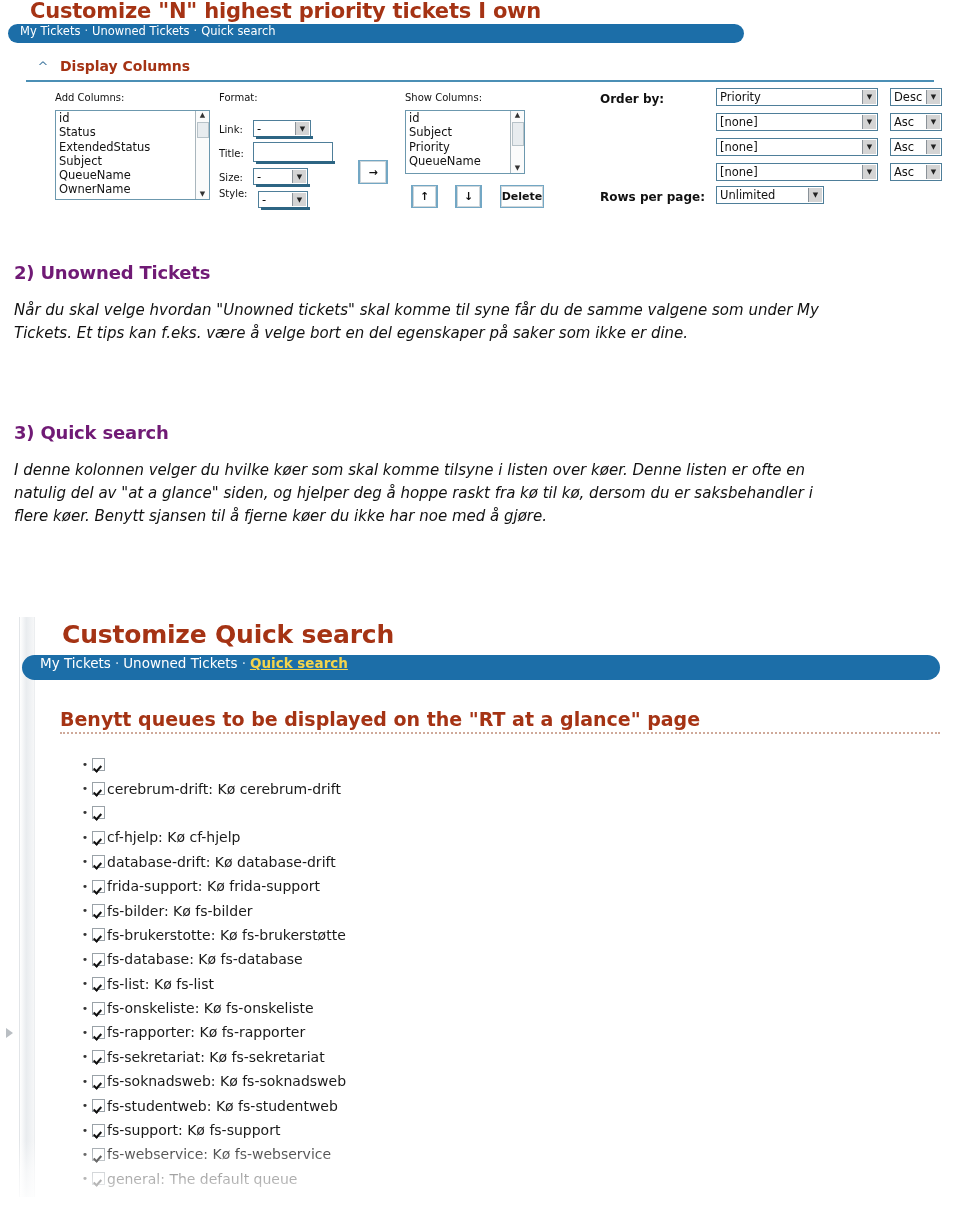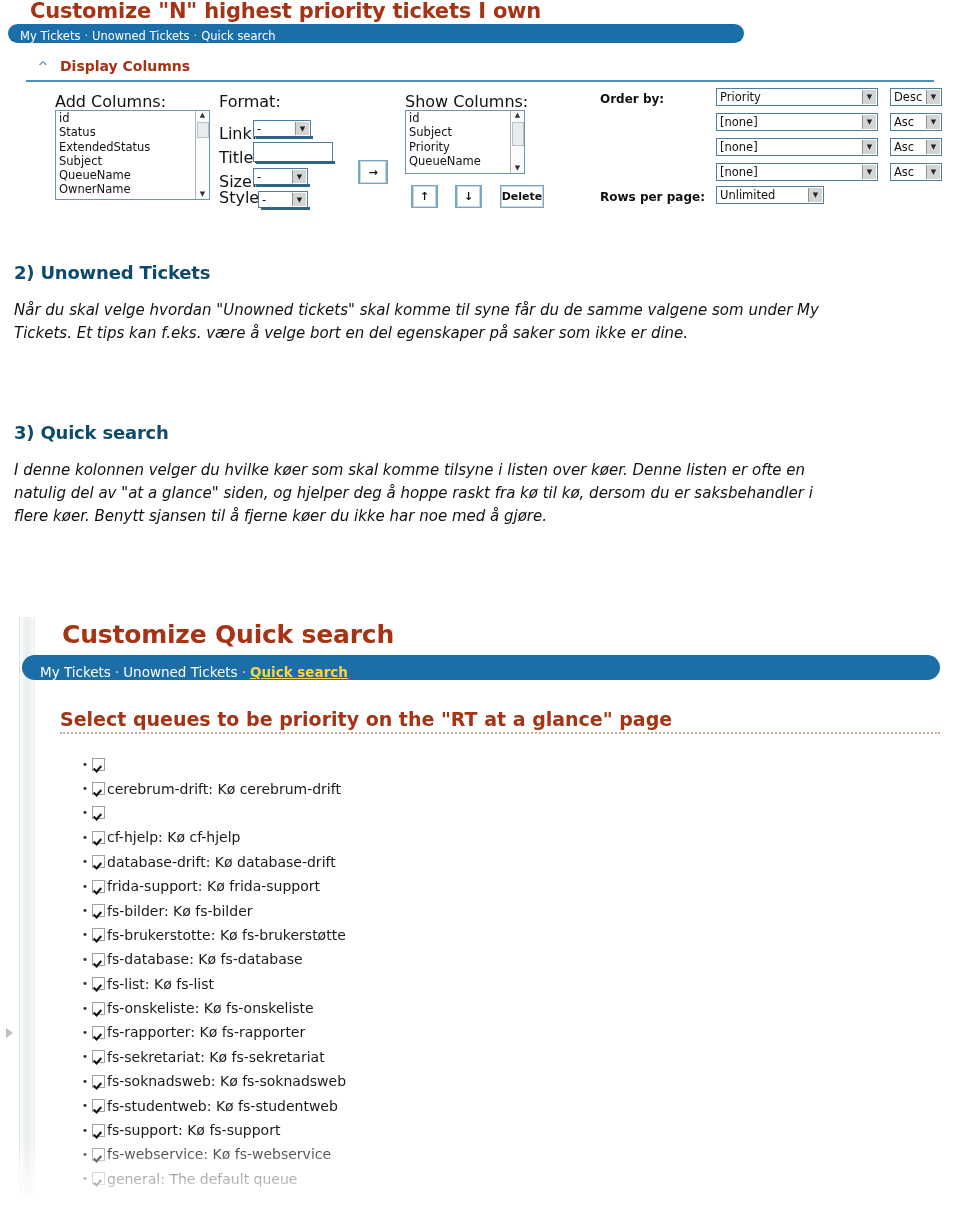--- a/index.html
+++ b/index.html
@@ -18,21 +18,21 @@
     font-weight:bold;
     color:#A53314;
     letter-spacing:-0.2px;
     white-space:nowrap;
   }
   .rt-bar{
     background:#1C6EA8;
     border-radius:11px;
     color:#ffffff;
     font-family:"DejaVu Sans", sans-serif;
-    display:flex;align-items:flex-end;
+    display:flex;align-items:flex-start;
     white-space:nowrap;
   }
   .rt-bar .crumb{color:#ffffff;}
   .rt-bar .crumb.active{color:#F4D44C;text-decoration:underline;font-weight:bold;}
   .rt-bar .sep{color:#cfe2ef;padding:0 4px;}
 
   
   #shot1{left:0;top:0;width:960px;height:240px;}
   #shot1 .rt-title{left:30px;top:-1px;position:absolute;font-size:21px;}
   #shot1 .rt-bar{position:absolute;left:8px;top:24px;width:736px;height:19px;
@@ -49,21 +49,21 @@
   }
   .section-head .sh-label{
     color:#A53314;font-weight:bold;font-size:14px;
     font-family:"DejaVu Sans", sans-serif;
   }
 
   .panel{position:absolute;left:0;top:82px;width:960px;height:150px;}
 
   .fld-label{
     font-family:"DejaVu Sans", sans-serif;
-    font-size:16px;color:#111;white-space:nowrap;
+    font-size:10px;color:#111;white-space:nowrap;
   }
   .fld-label.b{font-weight:bold;}
 
   
   .listbox{
     border:1px solid #6C98AE;background:#fff;
     box-sizing:border-box;position:relative;overflow:hidden;
     font-size:11.5px;font-family:"DejaVu Sans", sans-serif;
   }
   .listbox .opt{
@@ -106,21 +106,21 @@
     display:flex;align-items:center;justify-content:center;
     font-family:"DejaVu Sans", sans-serif;font-size:11px;font-weight:bold;color:#111;
   }
   .pbtn .in{border:1px solid #cfd6da;width:100%;height:100%;
     display:flex;align-items:center;justify-content:center;}
 
   
   .doc{position:absolute;left:14px;width:830px;}
   h2.dh{
     font-family:"DejaVu Sans", sans-serif;
-    font-size:18px;font-weight:bold;margin:0;color:#0c4a6e;letter-spacing:-0.2px;
+    font-size:18px;font-weight:bold;margin:0;color:#701a75;letter-spacing:-0.2px;
   }
   p.dp{
     font-family:"DejaVu Sans", sans-serif;
     font-size:15px;line-height:23px;margin:0;color:#111;font-style:italic;
   }
 
   
   #shot2{left:0;top:600px;width:852px;height:607px;}
   #shot2 .rt-title{position:absolute;left:62px;top:20px;font-size:25px;}
   #shot2 .rt-bar{position:absolute;left:22px;top:55px;width:918px;height:25px;
@@ -322,21 +322,21 @@
   <div class="rt-title">Customize Quick search</div>
 
   <div class="rt-bar">
     <span class="crumb">My Tickets</span>
     <span class="sep">·</span>
     <span class="crumb">Unowned Tickets</span>
     <span class="sep">·</span>
     <span class="crumb active">Quick search</span>
   </div>
 
-  <div class="select-head">Select queues to be priority on the "RT at a glance" page</div>
+  <div class="select-head">Benytt queues to be displayed on the "RT at a glance" page</div>
 
   <ul class="queues">
     <li>
         <span class="bullet">•</span>
         <span class="cbx"></span>
       </li>
     <li>
         <span class="bullet">•</span>
         <span class="cbx"></span>
         <span>cerebrum-drift: Kø cerebrum-drift</span>

